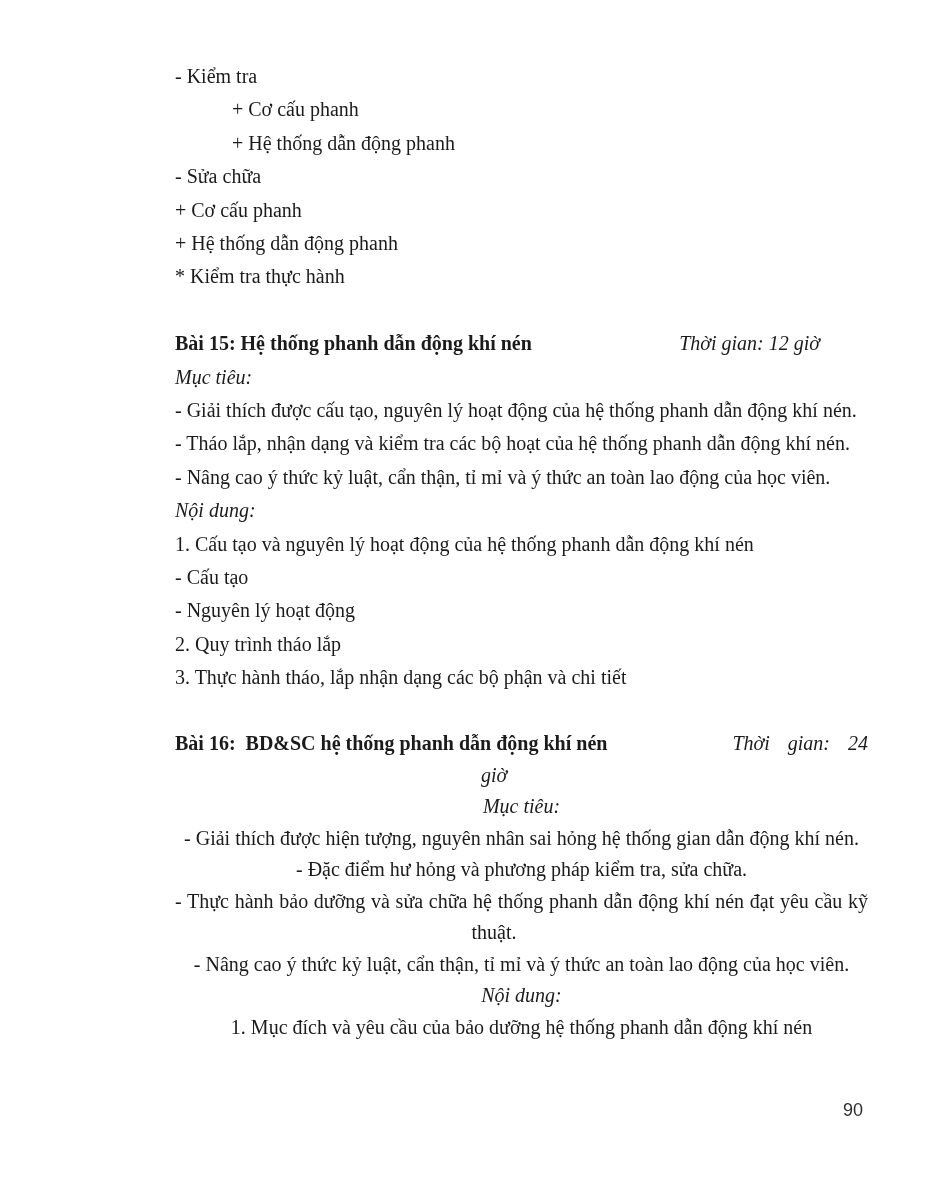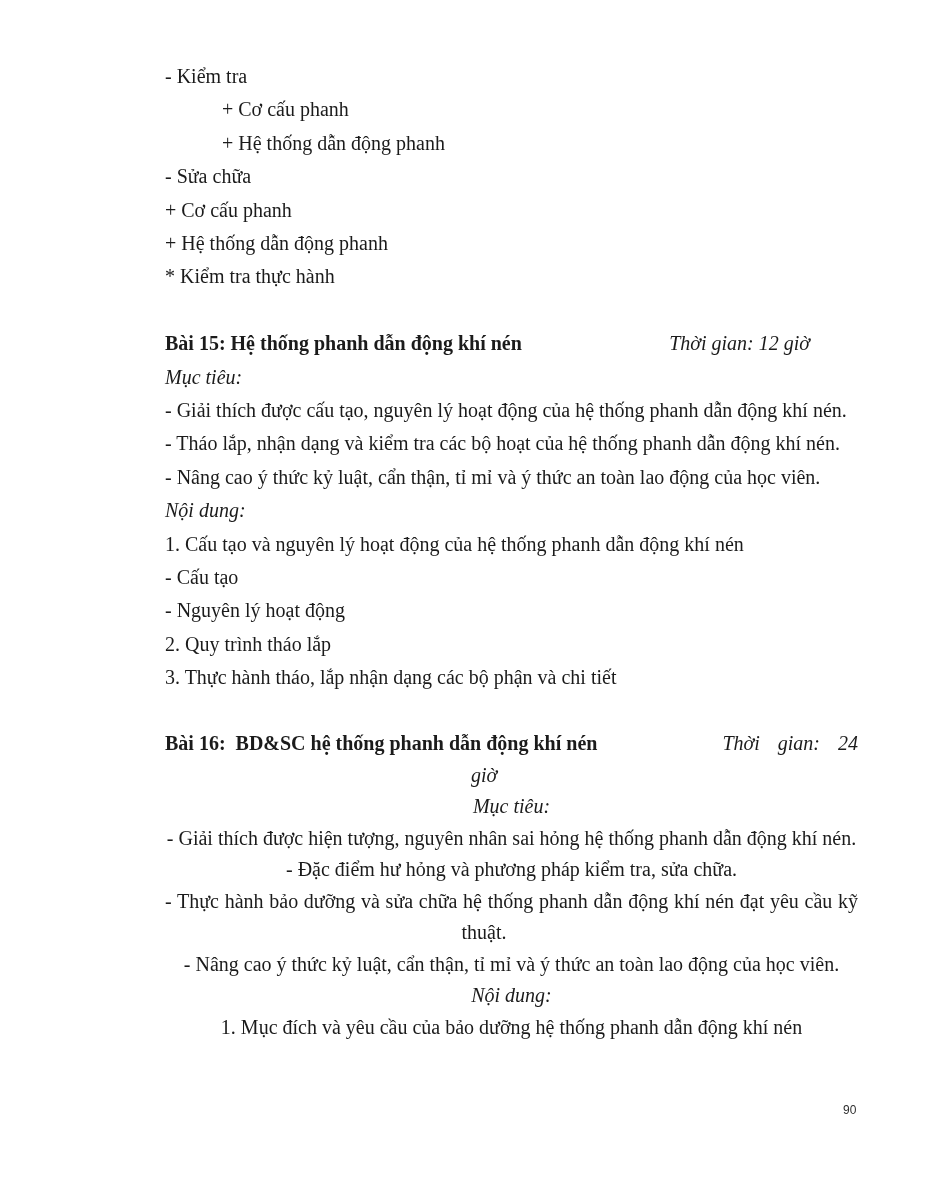--- a/index.html
+++ b/index.html
@@ -5,21 +5,21 @@
   html,body{margin:0;padding:0;background:#ffffff;}
   .page{
     position:relative;
     width:927px;height:1200px;
     background:#ffffff;
     overflow:hidden;
     font-family:"Liberation Serif","DejaVu Serif",serif;
     font-size:20px;
     color:#1b1b1b;
   }
-  .content{position:absolute;left:110px;top:60px;width:748px;}
+  .content{position:absolute;left:120px;top:60px;width:748px;}
   .line{line-height:33.4px;white-space:pre;}
   .blank{height:33.4px;}
   .ind1{padding-left:55px;}
   .ind2{padding-left:112px;}
   .hrow{display:flex;justify-content:space-between;align-items:baseline;line-height:33.4px;}
   .hrow .title{font-weight:bold;padding-left:55px;white-space:pre;text-align:center;}
   .time{font-style:italic;white-space:pre;}
   .t15{margin-right:48px;}
   .t16{word-spacing:13px;}
   .it{font-style:italic;}
@@ -27,21 +27,21 @@
   .sec16 .hrow{line-height:31.5px;}
   .just{
     padding-left:55px;
     white-space:normal;
     text-align:justify;
     text-align-last:justify;
   }
   .pageno{
     position:absolute;top:1100px;left:843px;
     font-family:"Liberation Sans","DejaVu Sans",sans-serif;
-    font-size:12px;color:#2f2f2f;line-height:20px;
+    font-size:18px;color:#2f2f2f;line-height:20px;
   }
 </style>
 </head>
 <body>
 
 <div class="page">
   <div class="content">
 
     <div class="line ind1">- Kiểm tra</div>
     <div class="line ind2">+ Cơ cấu phanh</div>
@@ -70,21 +70,21 @@
 
     <div class="blank"></div>
 
     <div class="sec16">
       <div class="hrow">
         <span class="title">Bài 16:  BD&amp;SC hệ thống phanh dẫn động khí nén</span>
         <span class="time t16">Thời gian: 24</span>
       </div>
       <div class="line it">giờ</div>
       <div class="line ind1 it">Mục tiêu:</div>
-      <div class="line ind1">- Giải thích được hiện tượng, nguyên nhân sai hỏng hệ thống phanh dẫn động khí nén.</div>
+      <div class="line ind1">- Giải thích được hiện tượng, nguyên nhân sai hỏng hệ thống gian dẫn động khí nén.</div>
       <div class="line ind1">- Đặc điểm hư hỏng và phương pháp kiểm tra, sửa chữa.</div>
       <div class="line just">- Thực hành bảo dưỡng và sửa chữa hệ thống phanh dẫn động khí nén đạt yêu cầu kỹ</div>
       <div class="line">thuật.</div>
       <div class="line ind1">- Nâng cao ý thức kỷ luật, cẩn thận, tỉ mỉ và ý thức an toàn lao động của học viên.</div>
       <div class="line ind1 it">Nội dung:</div>
       <div class="line ind1">1. Mục đích và yêu cầu của bảo dưỡng hệ thống phanh dẫn động khí nén</div>
     </div>
 
   </div>
 

